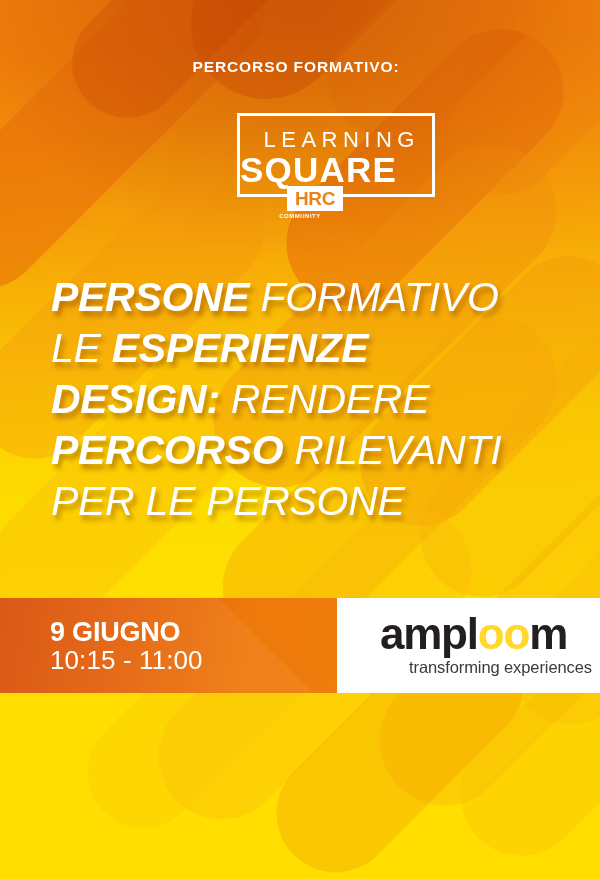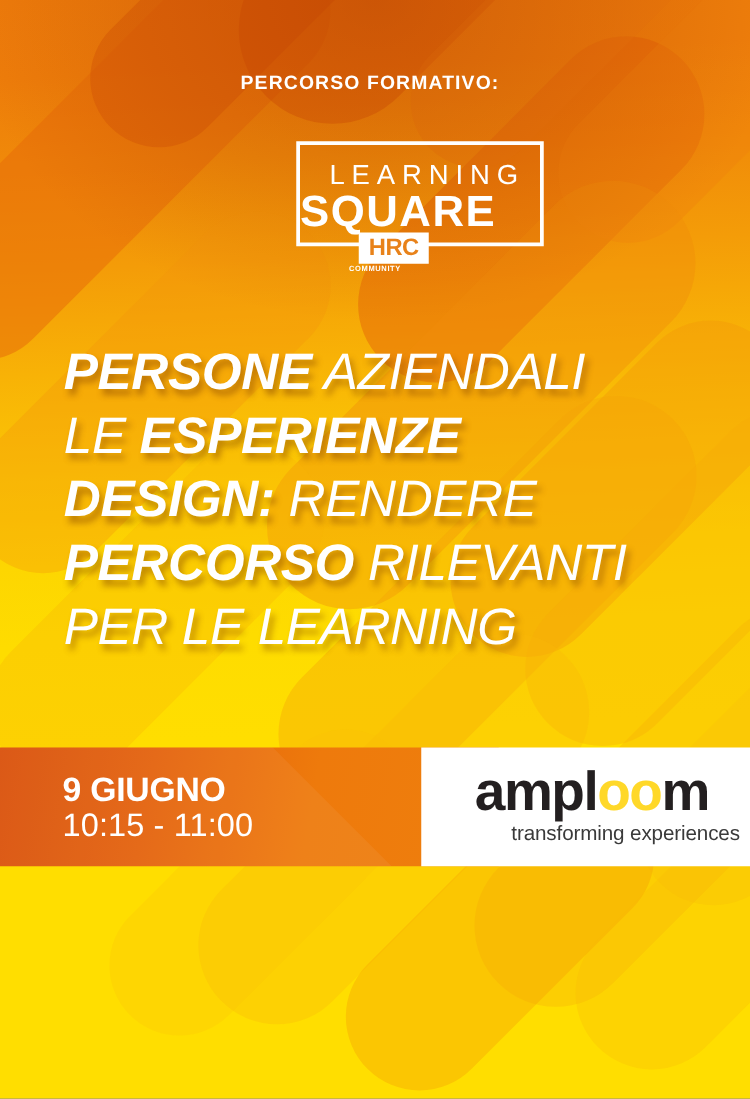--- a/index.html
+++ b/index.html
@@ -268,25 +268,25 @@
   <div class="ls-box">
     <div class="ls-learning">LEARNING</div>
     <div class="ls-square">SQUARE</div>
   </div>
   <div class="hrc-badge">
     <div class="hrc-text">HRC</div>
   </div>
   <div class="hrc-sub">COMMUNITY</div>
 
   <div class="headline">
-    <div><b>PERSONE</b><span> AZIENDALI</span></div>
+    <div><b>PERSONE</b><span> FORMATIVO</span></div>
     <div><span>LE </span><b>ESPERIENZE</b></div>
     <div><b>DESIGN:</b><span> RENDERE</span></div>
     <div><b>PERCORSO</b><span> RILEVANTI</span></div>
-    <div>PER LE LEARNING</div>
+    <div>PER LE PERSONE</div>
   </div>
 
   <div class="date-band">
     <div class="sheen"></div>
     <div class="date-day">9 GIUGNO</div>
     <div class="date-time">10:15 - 11:00</div>
   </div>
 
   <div class="logo-panel">
     <div class="amploom"><span>ampl</span><span class="oo">oo</span><span>m</span></div>

